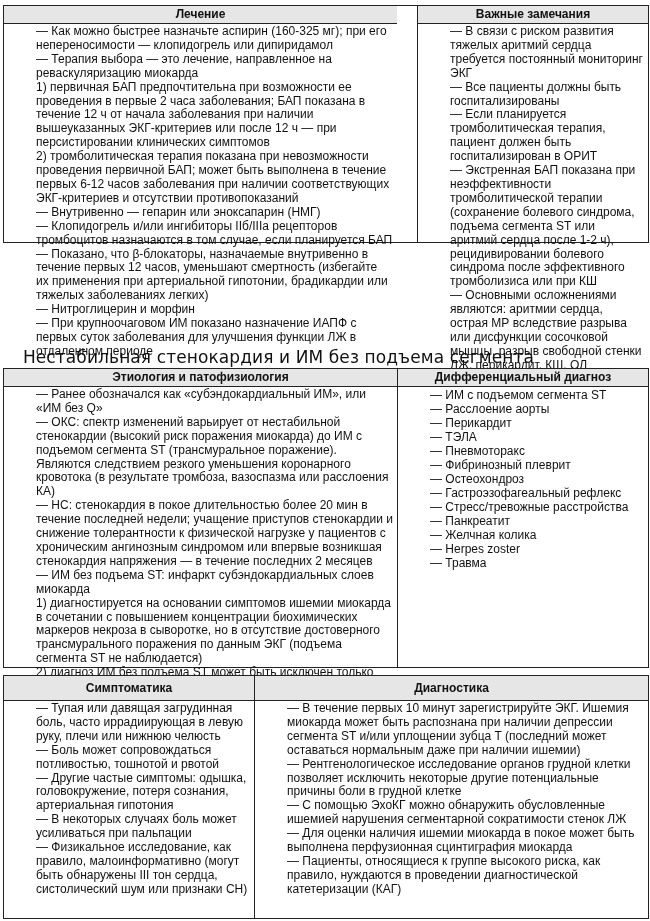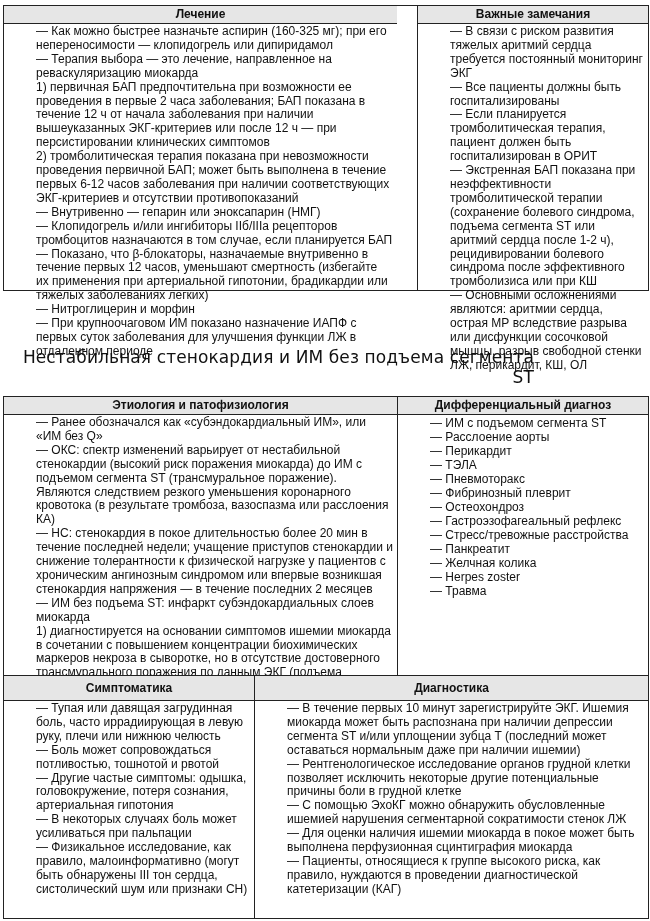--- a/index.html
+++ b/index.html
@@ -12,21 +12,21 @@
          text-align: center; font-weight: bold; font-size: 12px; color: #111; }
   .body { padding: 1px 4px 0 4px; font-size: 12px; line-height: 13.9px; margin-left: 28px; }
   .line { display: block; white-space: normal; }
   .section-title { position: absolute; left: 0; width: 534px; top: 347px; text-align: right;
                    font-family: "DejaVu Sans", sans-serif; font-size: 17px; color: #111; letter-spacing: 0.1px; }
   .dd .line { line-height: 14px; }
 </style>
 </head>
 <body>
 
-<div class="tbl" style="left:3px; top:5px; width:646px; height:286px;">
+<div class="tbl" style="left:3px; top:5px; width:646px; height:238px;">
   <div class="col" style="left:0; width:393px;">
     <div class="hdr">Лечение</div>
     <div class="body">
       <span class="line">— Как можно быстрее назначьте аспирин (160-325 мг); при его непереносимости — клопидогрель или дипиридамол</span>
       <span class="line">— Терапия выбора — это лечение, направленное на реваскуляризацию миокарда</span>
       <span class="line">1) первичная БАП предпочтительна при возможности ее проведения в первые 2 часа заболевания; БАП показана в течение 12 ч от начала заболевания при наличии вышеуказанных ЭКГ-критериев или после 12 ч — при персистировании клинических симптомов</span>
       <span class="line">2) тромболитическая терапия показана при невозможности проведения первичной БАП; может быть выполнена в течение первых 6-12 часов заболевания при наличии соответствующих ЭКГ-критериев и отсутствии противопоказаний</span>
       <span class="line">— Внутривенно — гепарин или эноксапарин (НМГ)</span>
       <span class="line">— Клопидогрель и/или ингибиторы IIб/IIIа рецепторов тромбоцитов назначаются в том случае, если планируется БАП</span>
       <span class="line">— Показано, что β-блокаторы, назначаемые внутривенно в течение первых 12 часов, уменьшают смертность (избегайте их применения при артериальной гипотонии, брадикардии или тяжелых заболеваниях легких)</span>
@@ -41,21 +41,21 @@
       <span class="line">— Все пациенты должны быть госпитализированы</span>
       <span class="line">— Если планируется тромболитическая терапия, пациент должен быть госпитализирован в ОРИТ</span>
       <span class="line">— Экстренная БАП показана при неэффективности тромболитической терапии (сохранение болевого синдрома, подъема сегмента ST или аритмий сердца после 1-2 ч), рецидивировании болевого синдрома после эффективного тромболизиса или при КШ</span>
       <span class="line">— Основными осложнениями являются: аритмии сердца, острая МР вследствие разрыва или дисфункции сосочковой мышцы, разрыв свободной стенки ЛЖ, перикардит, КШ, ОЛ</span>
     </div>
   </div>
 </div>
 
 <div class="section-title">Нестабильная стенокардия и ИМ без подъема сегмента ST</div>
 
-<div class="tbl" style="left:3px; top:396px; width:646px; height:300px;">
+<div class="tbl" style="left:3px; top:368px; width:646px; height:300px;">
   <div class="col" style="left:0; width:393px;">
     <div class="hdr">Этиология и патофизиология</div>
     <div class="body">
       <span class="line">— Ранее обозначался как «субэндокардиальный ИМ», или «ИМ без Q»</span>
       <span class="line">— ОКС: спектр изменений варьирует от нестабильной стенокардии (высокий риск поражения миокарда) до ИМ с подъемом сегмента ST (трансмуральное поражение). Являются следствием резкого уменьшения коронарного кровотока (в результате тромбоза, вазоспазма или расслоения КА)</span>
       <span class="line">— НС: стенокардия в покое длительностью более 20 мин в течение последней недели; учащение приступов стенокардии и снижение толерантности к физической нагрузке у пациентов с хроническим ангинозным синдромом или впервые возникшая стенокардия напряжения — в течение последних 2 месяцев</span>
       <span class="line">— ИМ без подъема ST: инфаркт субэндокардиальных слоев миокарда</span>
       <span class="line">1) диагностируется на основании симптомов ишемии миокарда в сочетании с повышением концентрации биохимических маркеров некроза в сыворотке, но в отсутствие достоверного трансмурального поражения по данным ЭКГ (подъема сегмента ST не наблюдается)</span>
       <span class="line">2) диагноз ИМ без подъема ST может быть исключен только после серийного исследования сывороточных маркеров некроза (2-3 исследования с интервалом 6-8 ч)</span>
     </div>

